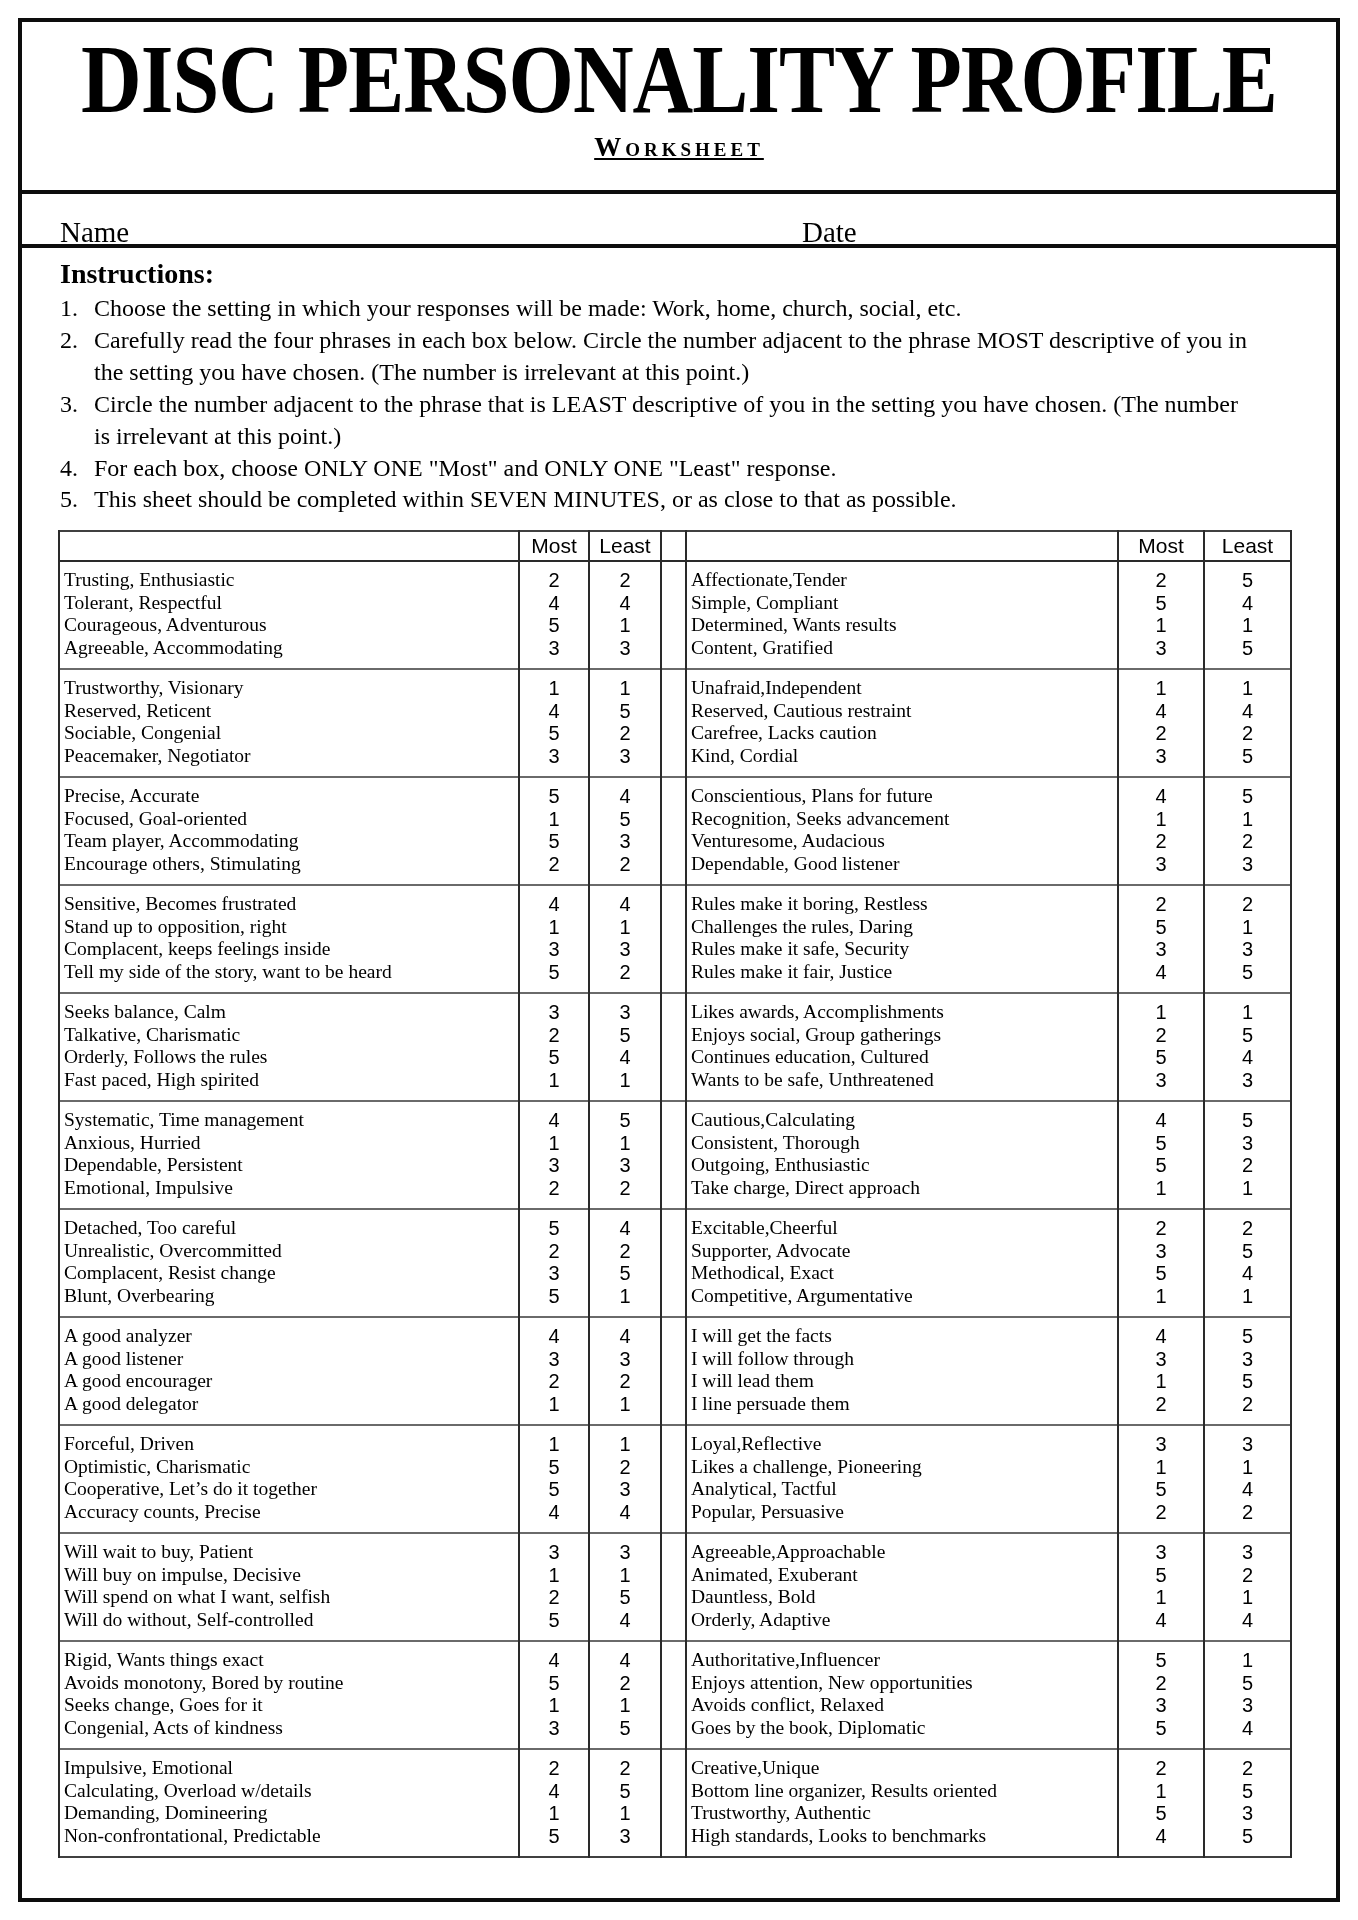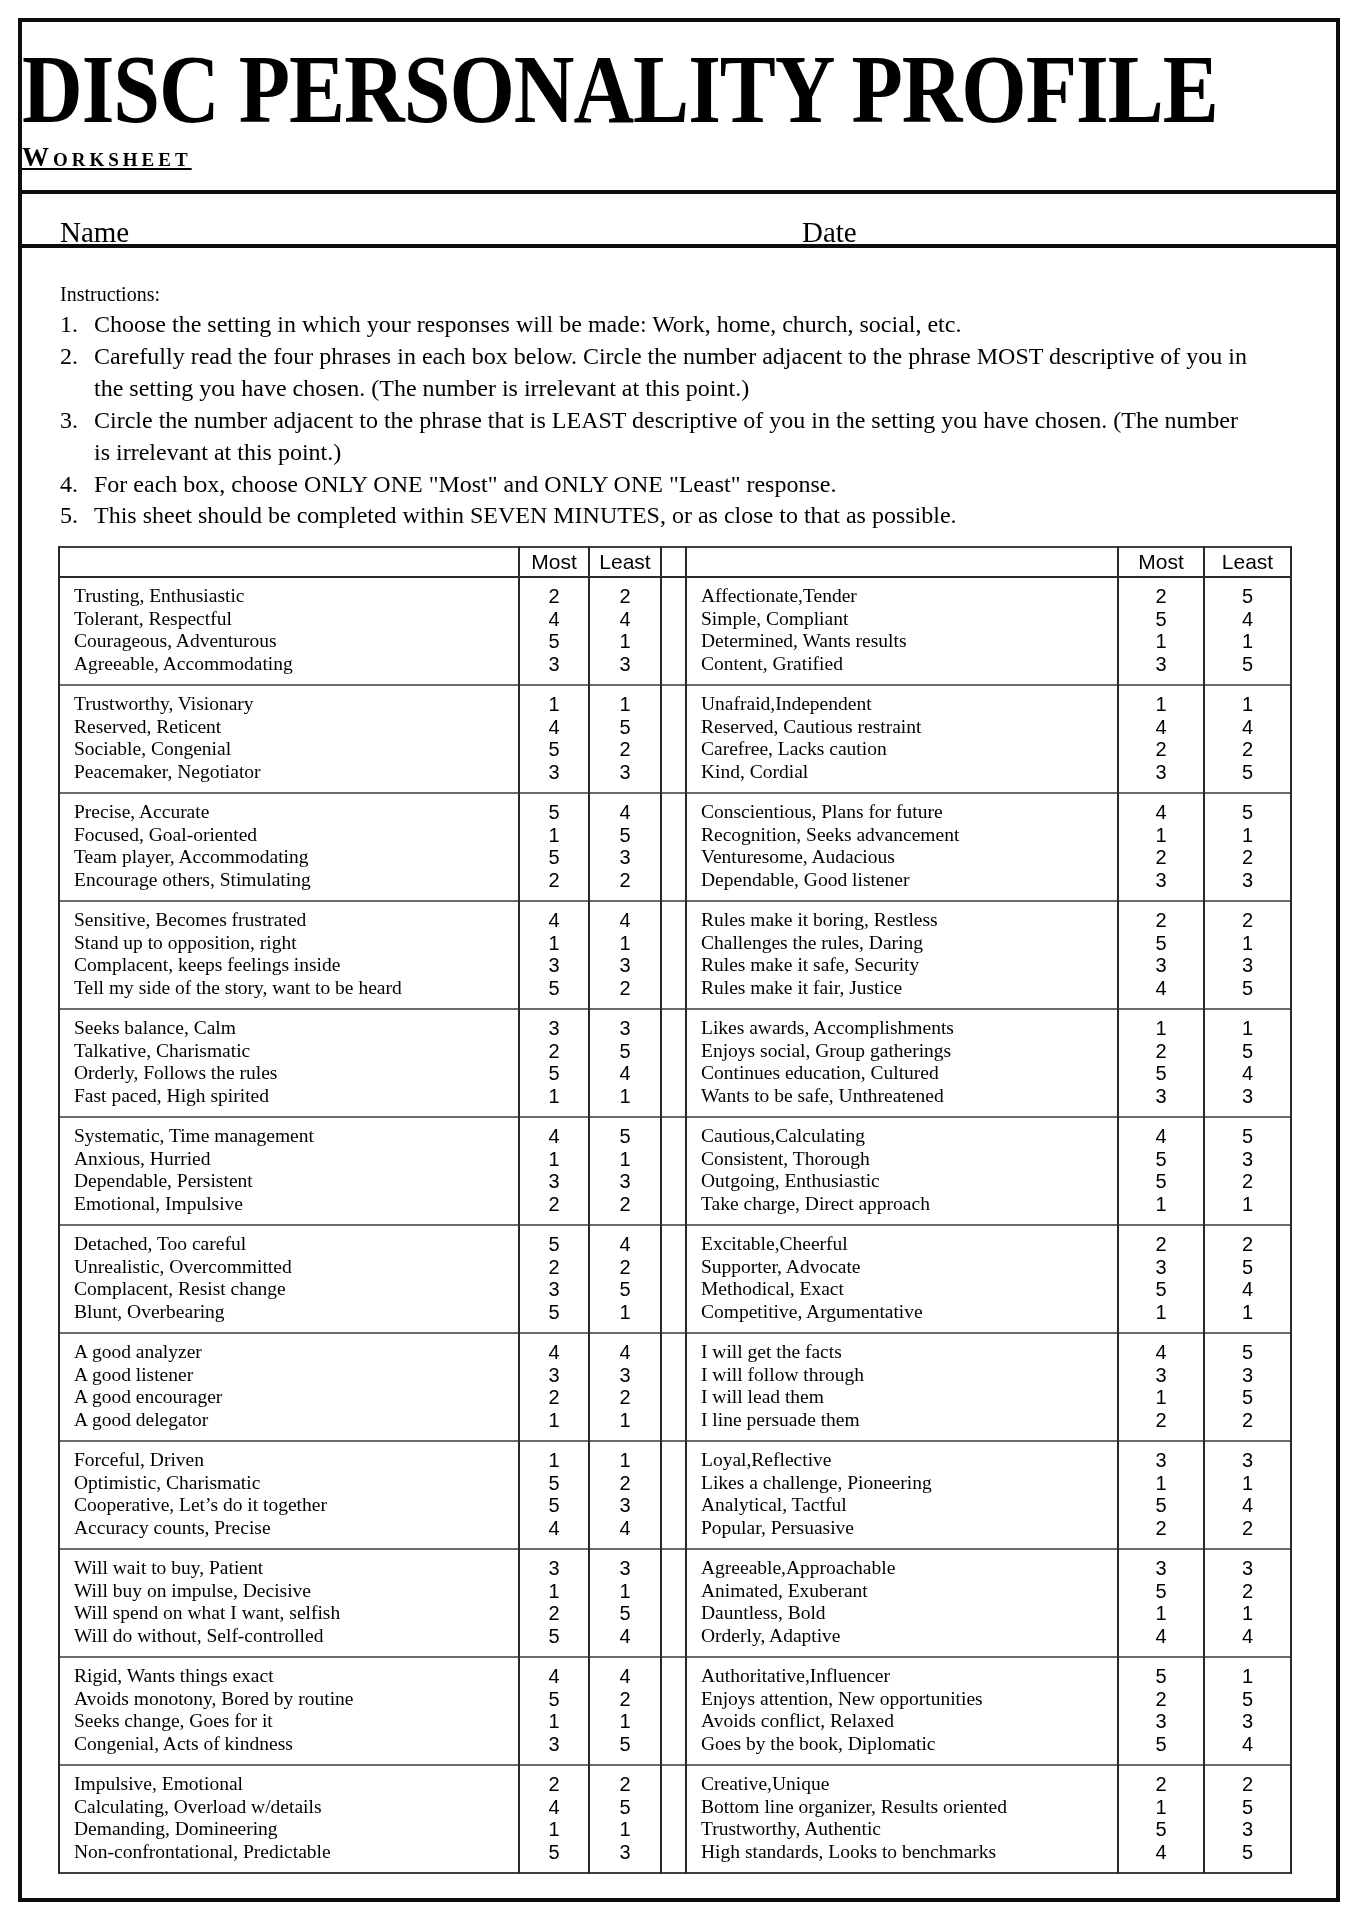--- a/index.html
+++ b/index.html
@@ -1,55 +1,55 @@
 <!DOCTYPE html>
 <html><head>
 <meta charset="utf-8">
 <style>
   * { box-sizing: border-box; margin: 0; padding: 0; }
   html,body { background:#fff; }
   body { width:1358px; height:1920px; position:relative; font-family:"Liberation Serif", serif; color:#000; }
   .frame { position:absolute; inset:18px; border:4px solid #0d0d0d; background:#fff; }
 
   
-  header { height:168px; padding-top:18px; overflow:visible; }
+  header { text-align:center; height:168px; padding-top:8px; overflow:visible; }
   h1.title { font-family:"Liberation Serif", serif; font-weight:700; font-size:84px; line-height:1.02;
              transform:scaleY(1.16); transform-origin:top center; letter-spacing:-1px; white-space:nowrap; }
   .subtitle { font-family:"Liberation Serif", serif; font-weight:700; font-size:27px;
               font-variant:small-caps; letter-spacing:4px; margin-top:16px;text-decoration:underline; }
   .rule { border-top:4px solid #0d0d0d; }
 
   
   .namedate { position:relative; height:50px; font-size:29px; }
   .nd-label { position:absolute; top:22px; }
   .nd-name { left:38px; }
   .nd-date { left:780px; }
   .fill { position:absolute; top:10px; height:28px; }
   .fill-name { left:130px; width:600px; }
   .fill-date { left:860px; width:380px; }
 
   
   .instructions { padding:10px 28px 4px 38px; }
-  .ih { font-weight:400; font-size:20px; margin-bottom:3px;margin-top:25px; }
+  .ih { font-weight:700; font-size:28px; margin-bottom:3px; }
   ol.ilist { list-style:none; max-width:1190px; font-size:24px; line-height:1.33; }
   ol.ilist li { display:flex; }
   .inum { flex:0 0 34px; }
   .itext { flex:1; }
 
   
   table.disc { border-collapse:collapse; width:1232px; margin:10px 0 0 36px;
                border:2px solid #404040; table-layout:fixed; }
   col.c-phrase-l { width:460px; } col.c-most-l { width:70px; } col.c-least-l { width:72px; }
   col.c-gap { width:25px; }
   col.c-phrase-r { width:432px; } col.c-most-r { width:86px; } col.c-least-r { width:87px; }
   th, td { border-left:2px solid #2a2a2a; border-right:2px solid #2a2a2a; }
   thead th { height:30px; font-family:"Liberation Sans", sans-serif; font-weight:400; font-size:21px;
              text-align:center; border-bottom:2px solid #2a2a2a; }
   tr.box-row td { border-top:2px solid #6a6a6a; height:108px; vertical-align:top; padding-top:7px; }
-  td.phrase-cell { padding-left:14px; padding-right:4px; }
+  td.phrase-cell { padding-left:4px; padding-right:4px; }
   .pline { font-family:"Liberation Serif", serif; font-size:19.5px; line-height:22.5px; white-space:nowrap; }
   td.num-cell { text-align:center; }
   .nline { font-family:"Liberation Sans", sans-serif; font-size:20px; line-height:22.5px; }
 </style>
 </head>
 <body>
 
 <div class="frame">
   <header>
     <h1 class="title">DISC PERSONALITY PROFILE</h1>

